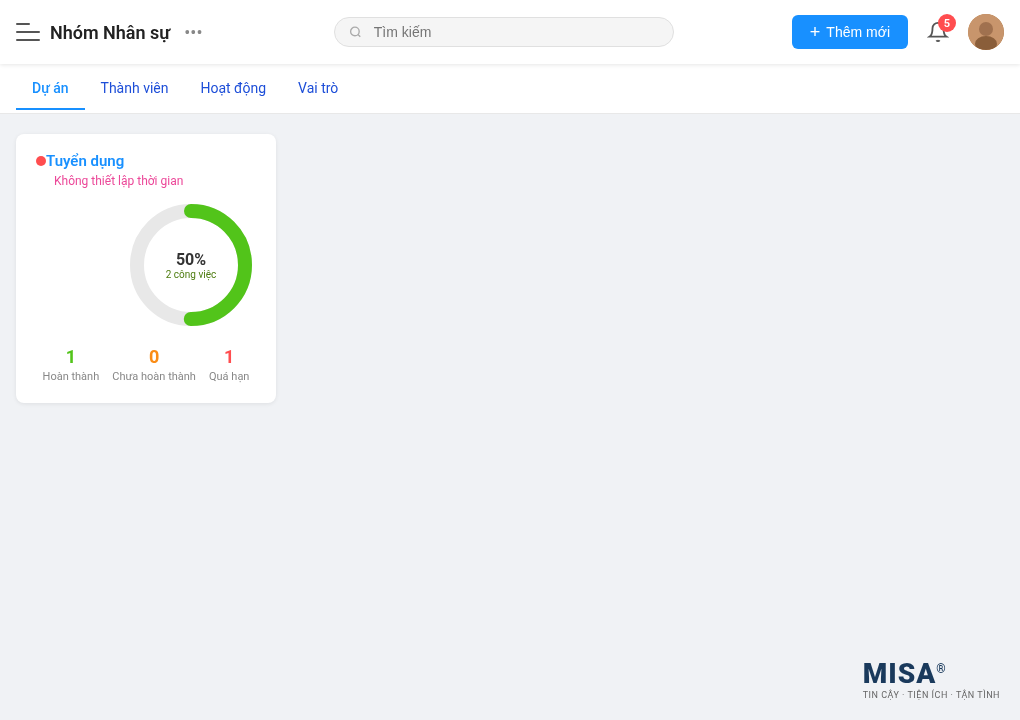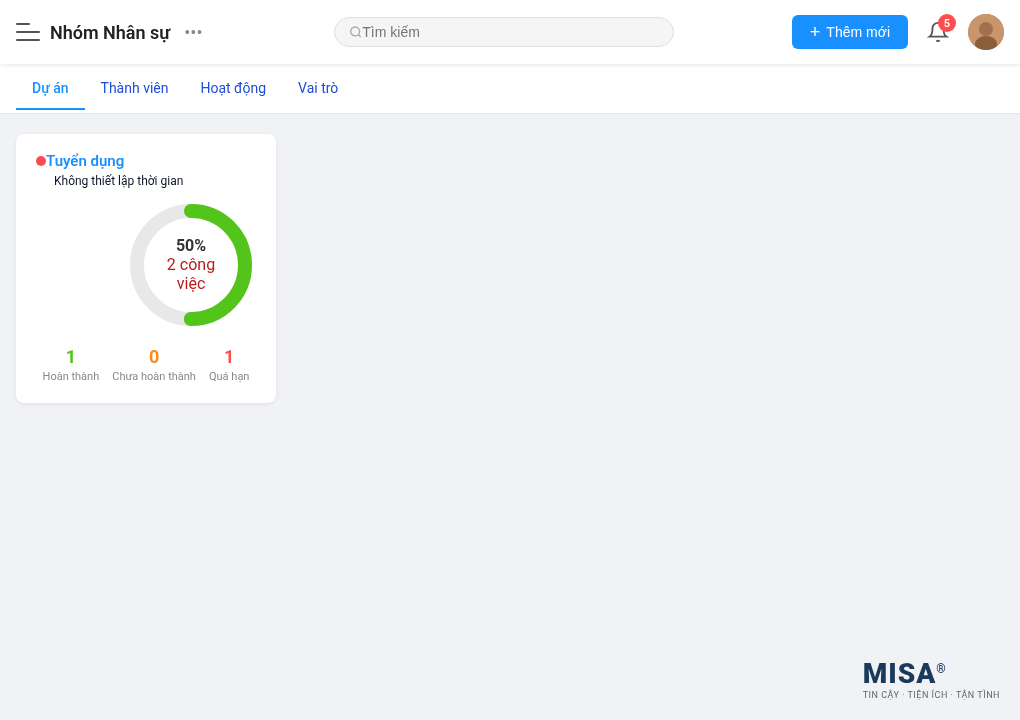--- a/index.html
+++ b/index.html
@@ -69,21 +69,21 @@
     }
 
     .search-box {
       display: flex;
       align-items: center;
       background: #f5f5f5;
       border: 1px solid #e0e0e0;
       border-radius: 20px;
       padding: 6px 14px;
       width: 340px;
-      gap: 0;
+      gap: 12px;
     }
 
     .search-box input {
       border: none;
       background: transparent;
       outline: none;
       font-size: 14px;
       color: #333;
       width: 100%;
     }
@@ -223,21 +223,21 @@
     }
 
     .project-name {
       font-size: 15px;
       font-weight: 600;
       color: #1890ff;
     }
 
     .project-time {
       font-size: 12px;
-      color: #0f172a;
+      color: #ec4899;
       margin-bottom: 12px;
       padding-left: 18px;
     }
 
     
     .donut-wrapper {
       display: flex;
       justify-content: flex-end;
       align-items: center;
       margin: 10px 0 16px;
@@ -264,22 +264,22 @@
     }
 
     .donut-percent {
       font-size: 16px;
       font-weight: 700;
       color: #333;
       line-height: 1.2;
     }
 
     .donut-jobs {
-      font-size: 16px;
-      color: #b91c1c;
+      font-size: 10px;
+      color: #4d7c0f;
     }
 
     
     .stats-row {
       display: flex;
       justify-content: space-around;
       margin-top: 8px;
     }
 
     .stat-item {

